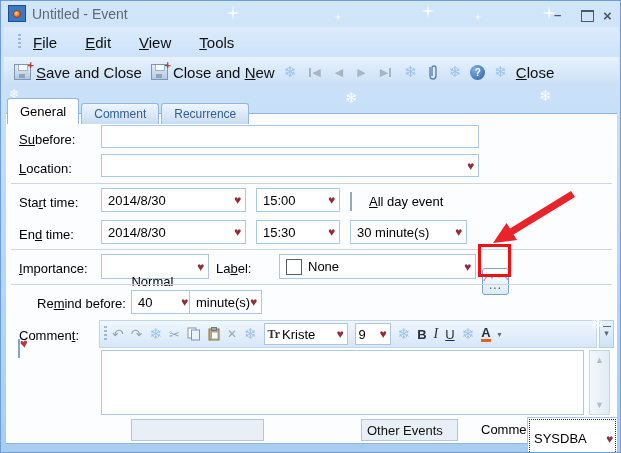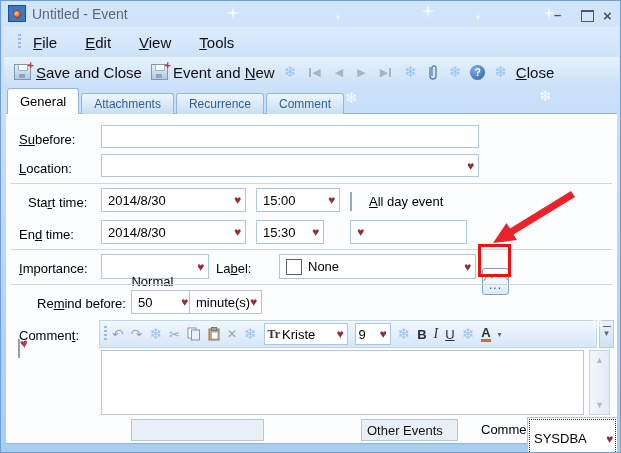--- a/index.html
+++ b/index.html
@@ -44,21 +44,21 @@
   .floppy:before{content:"";position:absolute;left:3px;top:0;width:8px;height:5px;background:#fff;border:1px solid #9fb4ca;border-top:none;}
   .floppy:after{content:"";position:absolute;left:4px;bottom:1px;width:6px;height:4px;background:#8ca4bd;}
   .floppy .plus{position:absolute;right:-4px;top:-6px;color:#c0392b;font-weight:bold;font-size:11px;}
   .snow-sep{color:#9cc3e9;font-size:15px;}
   .navgrp{display:inline-flex;align-items:center;gap:14px;margin:0 4px;}
   .nav{color:#a9b5c1;font-size:11px;display:inline-flex;align-items:center;gap:1px;}
   .nav .bar{width:2px;height:9px;background:#a9b5c1;display:inline-block;}
   .help-ball{width:15px;height:15px;border-radius:50%;text-align:center;line-height:15px;
     background:radial-gradient(circle at 35% 30%,#7fb0e4,#2b5d9b);color:#fff;font-size:10px;font-weight:bold;}
   
-  .tabstrip{left:6px;top:87px;height:26px;display:flex;align-items:flex-end;gap:2px;z-index:6;}
+  .tabstrip{left:6px;top:97px;height:26px;display:flex;align-items:flex-end;gap:2px;z-index:6;}
   .tab{box-sizing:border-box;border:1px solid #93b6dc;border-bottom:none;border-radius:3px 3px 0 0;
     padding:0 12px;font-size:12px;color:#2f5f96;height:21px;line-height:20px;
     background:linear-gradient(#eef6fe,#c9ddf2);cursor:default;}
   .tab.active{height:26px;line-height:25px;background:#fff;color:#000;font-size:13px;z-index:7;}
   
   .content{left:5px;top:112px;width:611px;height:329px;background:#fbfdff;
     border-top:1px solid #8fb4dc;border-bottom:1px solid #8fb4dc;z-index:2;}
   .flabel{font-size:13px;color:#000;}
   .sep{height:1px;background:#cbd6e1;left:5px;width:601px;}
   .tinput{box-sizing:border-box;background:#fff;border:1px solid #aec7e0;}
@@ -132,21 +132,21 @@
     <span class="tb-btn">
       <span class="floppy">
           <span class="plus">+</span>
         </span>
       <span><span></span><span class="accel">S</span><span>ave and Close</span></span>
     </span>
     <span class="tb-btn">
       <span class="floppy">
           <span class="plus">+</span>
         </span>
-      <span><span>Event and </span><span class="accel">N</span><span>ew</span></span>
+      <span><span>Close and </span><span class="accel">N</span><span>ew</span></span>
     </span>
     <span class="snow-sep">❄</span>
     <span class="navgrp">
       <span class="nav">
           <span class="bar"></span>
           <span>◀</span>
         </span>
       <span class="nav">
           <span>◀</span>
         </span>
@@ -167,64 +167,64 @@
     <span class="snow-sep">❄</span>
     <span class="help-ball">?</span>
     <span class="snow-sep">❄</span>
     <span class="tb-btn">
       <span><span></span><span class="accel">C</span><span>lose</span></span>
     </span>
   </div>
 
   <div class="abs tabstrip">
     <span class="tab active">General</span>
-    <span class="tab">Attachments</span>
+    <span class="tab">Comment</span>
     <span class="tab">Recurrence</span>
-    <span class="tab">Comment</span>
   </div>
 
   <div class="abs content">
 
     
     <span class="abs flabel" style="left:13px;top:18px"><span class="accel">S</span><span class="accel">u</span><span>before:</span></span>
     <div class="abs tinput" style="left:95px;top:11px;width:378px;height:23px;font-size:13px;padding:3px 5px"></div>
 
     
     <span class="abs flabel" style="left:13px;top:47px"><span></span><span class="accel">L</span><span>ocation:</span></span>
     <div class="abs combo" style="left:95px;top:40px;width:378px;height:23px">
       <span class="cval"></span>
       <span class="heart">♥</span>
     </div>
 
     <div class="abs sep" style="top:69px"></div>
 
     
-    <span class="abs flabel" style="left:22px;top:81px"><span>Sta</span><span class="accel">r</span><span>t time:</span></span>
+    <span class="abs flabel" style="left:13px;top:81px"><span>Sta</span><span class="accel">r</span><span>t time:</span></span>
     <div class="abs combo" style="left:95px;top:74px;width:145px;height:24px">
       <span class="cval">2014/8/30</span>
       <span class="heart">♥</span>
     </div>
     <div class="abs combo" style="left:250px;top:74px;width:84px;height:24px">
       <span class="cval">15:00</span>
       <span class="heart">♥</span>
     </div>
     <span class="abs cb plain" style="left:344px;top:79px"></span>
     <span class="abs flabel" style="left:363px;top:80px"><span class="accel">A</span><span>ll day event</span></span>
 
     
     <span class="abs flabel" style="left:13px;top:113px"><span>En</span><span class="accel">d</span><span> time:</span></span>
     <div class="abs combo" style="left:95px;top:106px;width:145px;height:24px">
       <span class="cval">2014/8/30</span>
       <span class="heart">♥</span>
     </div>
-    <div class="abs combo" style="left:250px;top:106px;width:68px;height:24px">
+    <div class="abs combo" style="left:250px;top:106px;width:84px;height:24px">
       <span class="cval">15:30</span>
       <span class="heart">♥</span>
     </div>
     <div class="abs combo" style="left:344px;top:106px;width:117px;height:24px">
+      <span class="cval">30 minute(s)</span>
       <span class="heart">♥</span>
     </div>
 
     <div class="abs sep" style="top:135px"></div>
 
     
     <span class="abs flabel" style="left:13px;top:147px"><span class="accel">I</span><span>mportance:</span></span>
     <div class="abs combo" style="left:95px;top:140px;width:108px;height:25px">
       <span class="cval center">Normal</span>
       <span class="heart">♥</span>
@@ -241,21 +241,21 @@
       </svg>
       <span style="position:relative;top:8px;color:#4a5560;font-size:12px;letter-spacing:1px">...</span>
     </div>
 
     <div class="abs sep" style="top:170px"></div>
 
     
     <span class="abs cb" style="left:12px;top:181px"><span class="mark">♥</span></span>
     <span class="abs flabel" style="left:31px;top:182px"><span>Re</span><span class="accel">m</span><span>ind before:</span></span>
     <div class="abs combo" style="left:125px;top:176px;width:62px;height:24px">
-      <span class="cval">50</span>
+      <span class="cval">40</span>
       <span class="heart">♥</span>
     </div>
     <div class="abs combo" style="left:183px;top:176px;width:73px;height:24px">
       <span class="cval">minute(s)</span>
       <span class="heart">♥</span>
     </div>
     <div class="abs cloud-btn" style="left:278px;top:176px;width:118px;height:25px">
       <svg class="wave" width="118" height="8" viewBox="0 0 118 8">
         <path d="M0 6 Q8 0 18 5 Q30 0 42 5 Q54 0 66 5 Q78 0 90 5 Q102 0 116 6" fill="none" stroke="#a9c9ea" stroke-width="1.3"></path>
       </svg>

